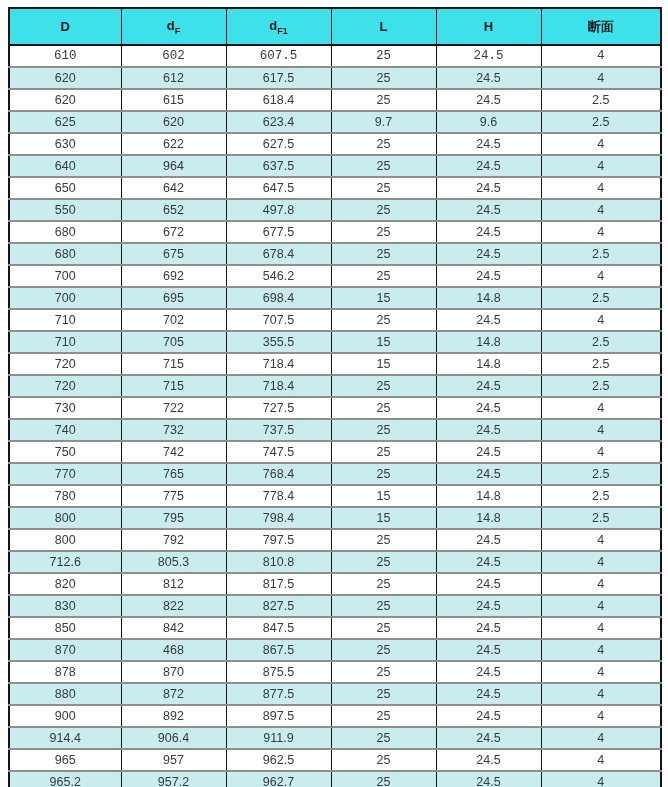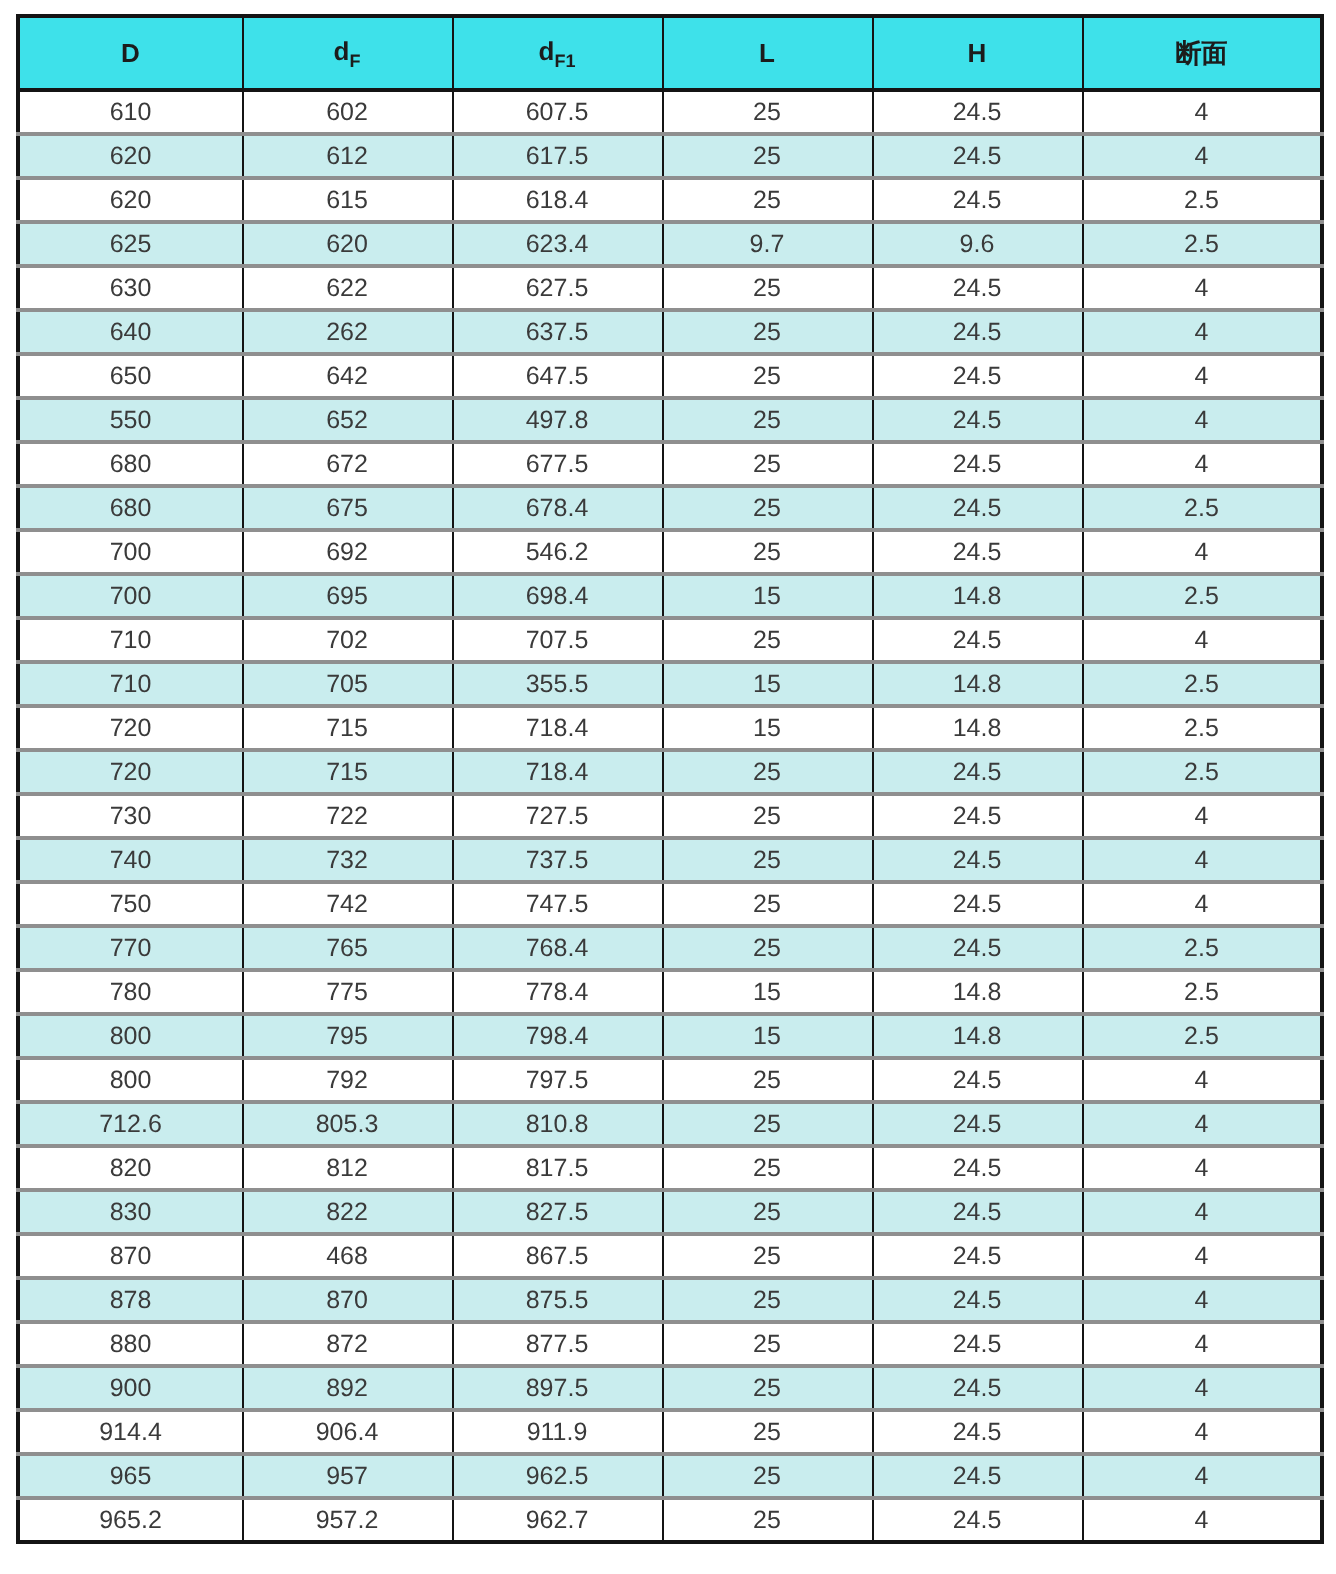--- a/index.html
+++ b/index.html
@@ -45,21 +45,21 @@
     text-align:center;
     vertical-align:middle;
     background:var(--row-bg);
     color:var(--text);
     border-left:1px solid var(--grid-dark);
     border-right:1px solid var(--grid-dark);
     border-top:2px solid var(--row-divider);
     overflow:hidden;
     white-space:nowrap;
   }
-  tbody tr:first-child td{border-top:none;}
+  tbody tr:first-child td{border-top:none;font-family:Liberation Mono, monospace;}
   tbody tr:nth-child(even) td{background:var(--row-alt-bg);}
 </style>
 </head>
 <body>
 
 <div class="page">
   <table class="spec">
     <colgroup>
       <col class="c1">
         <col class="c2">
@@ -114,21 +114,21 @@
         <tr>
           <td>630</td>
           <td>622</td>
           <td>627.5</td>
           <td>25</td>
           <td>24.5</td>
           <td>4</td>
         </tr>
         <tr>
           <td>640</td>
-          <td>262</td>
+          <td>964</td>
           <td>637.5</td>
           <td>25</td>
           <td>24.5</td>
           <td>4</td>
         </tr>
         <tr>
           <td>650</td>
           <td>642</td>
           <td>647.5</td>
           <td>25</td>
@@ -276,20 +276,28 @@
           <td>812</td>
           <td>817.5</td>
           <td>25</td>
           <td>24.5</td>
           <td>4</td>
         </tr>
         <tr>
           <td>830</td>
           <td>822</td>
           <td>827.5</td>
+          <td>25</td>
+          <td>24.5</td>
+          <td>4</td>
+        </tr>
+        <tr>
+          <td>850</td>
+          <td>842</td>
+          <td>847.5</td>
           <td>25</td>
           <td>24.5</td>
           <td>4</td>
         </tr>
         <tr>
           <td>870</td>
           <td>468</td>
           <td>867.5</td>
           <td>25</td>
           <td>24.5</td>

